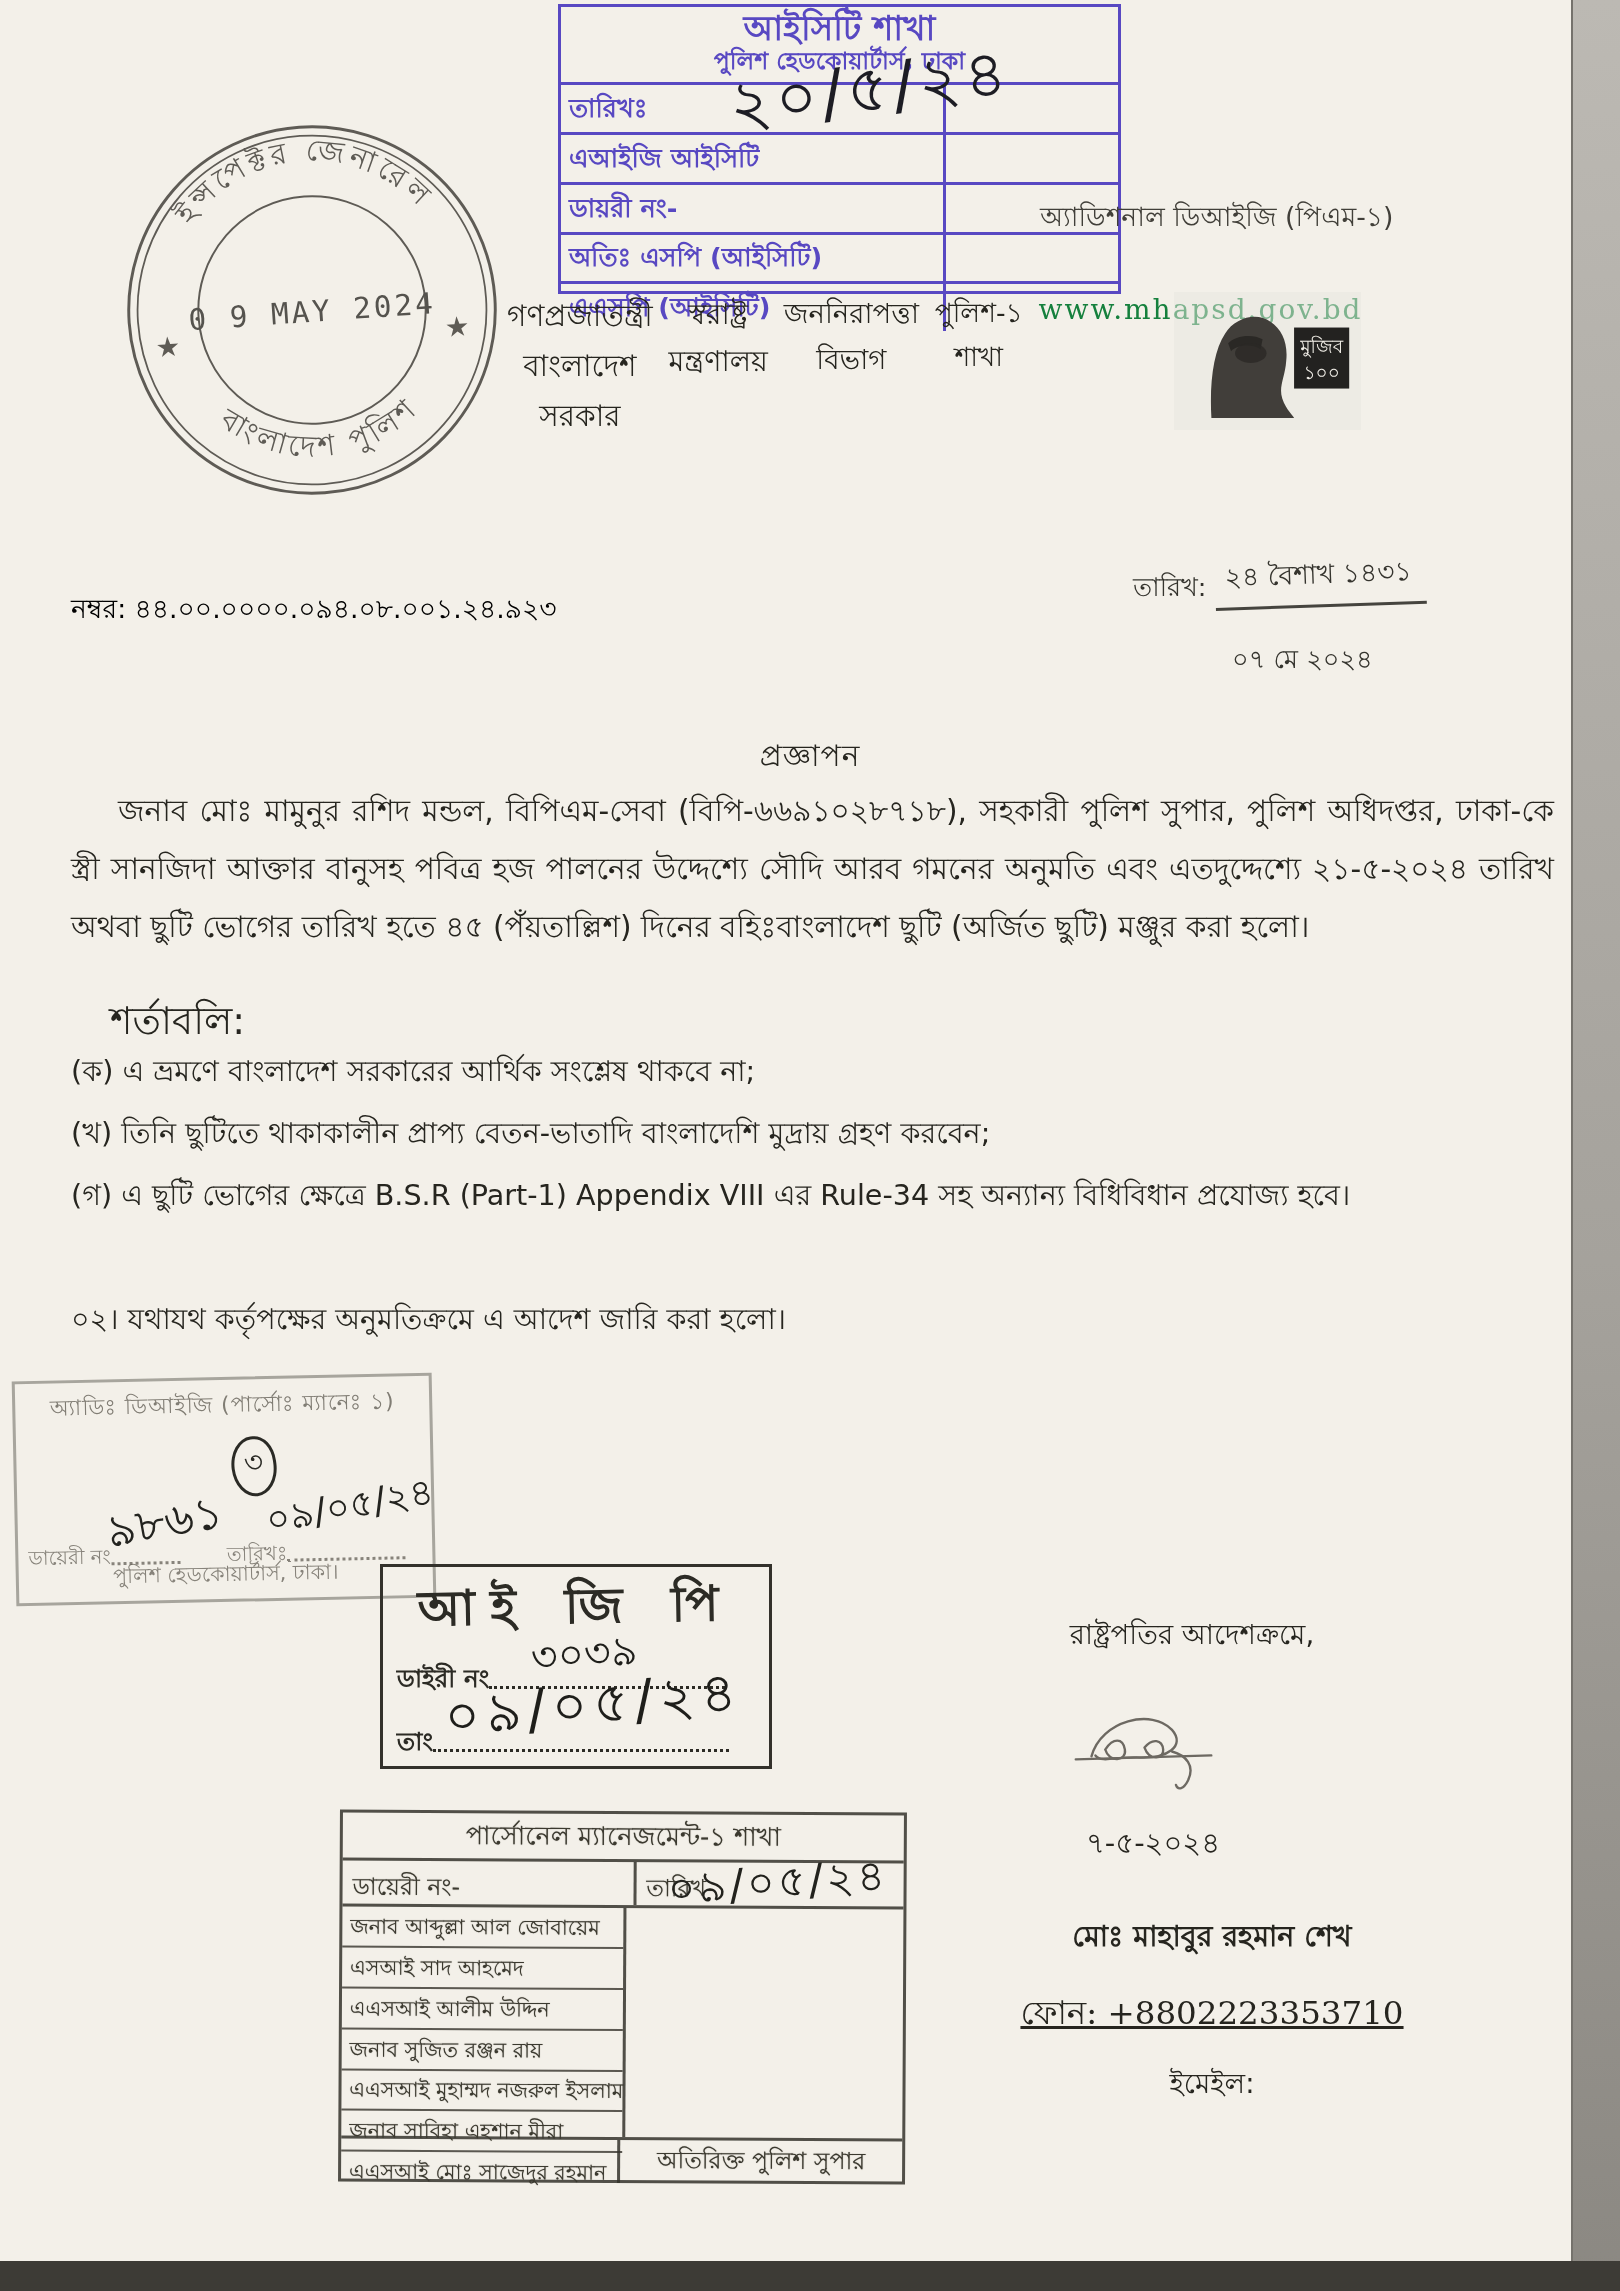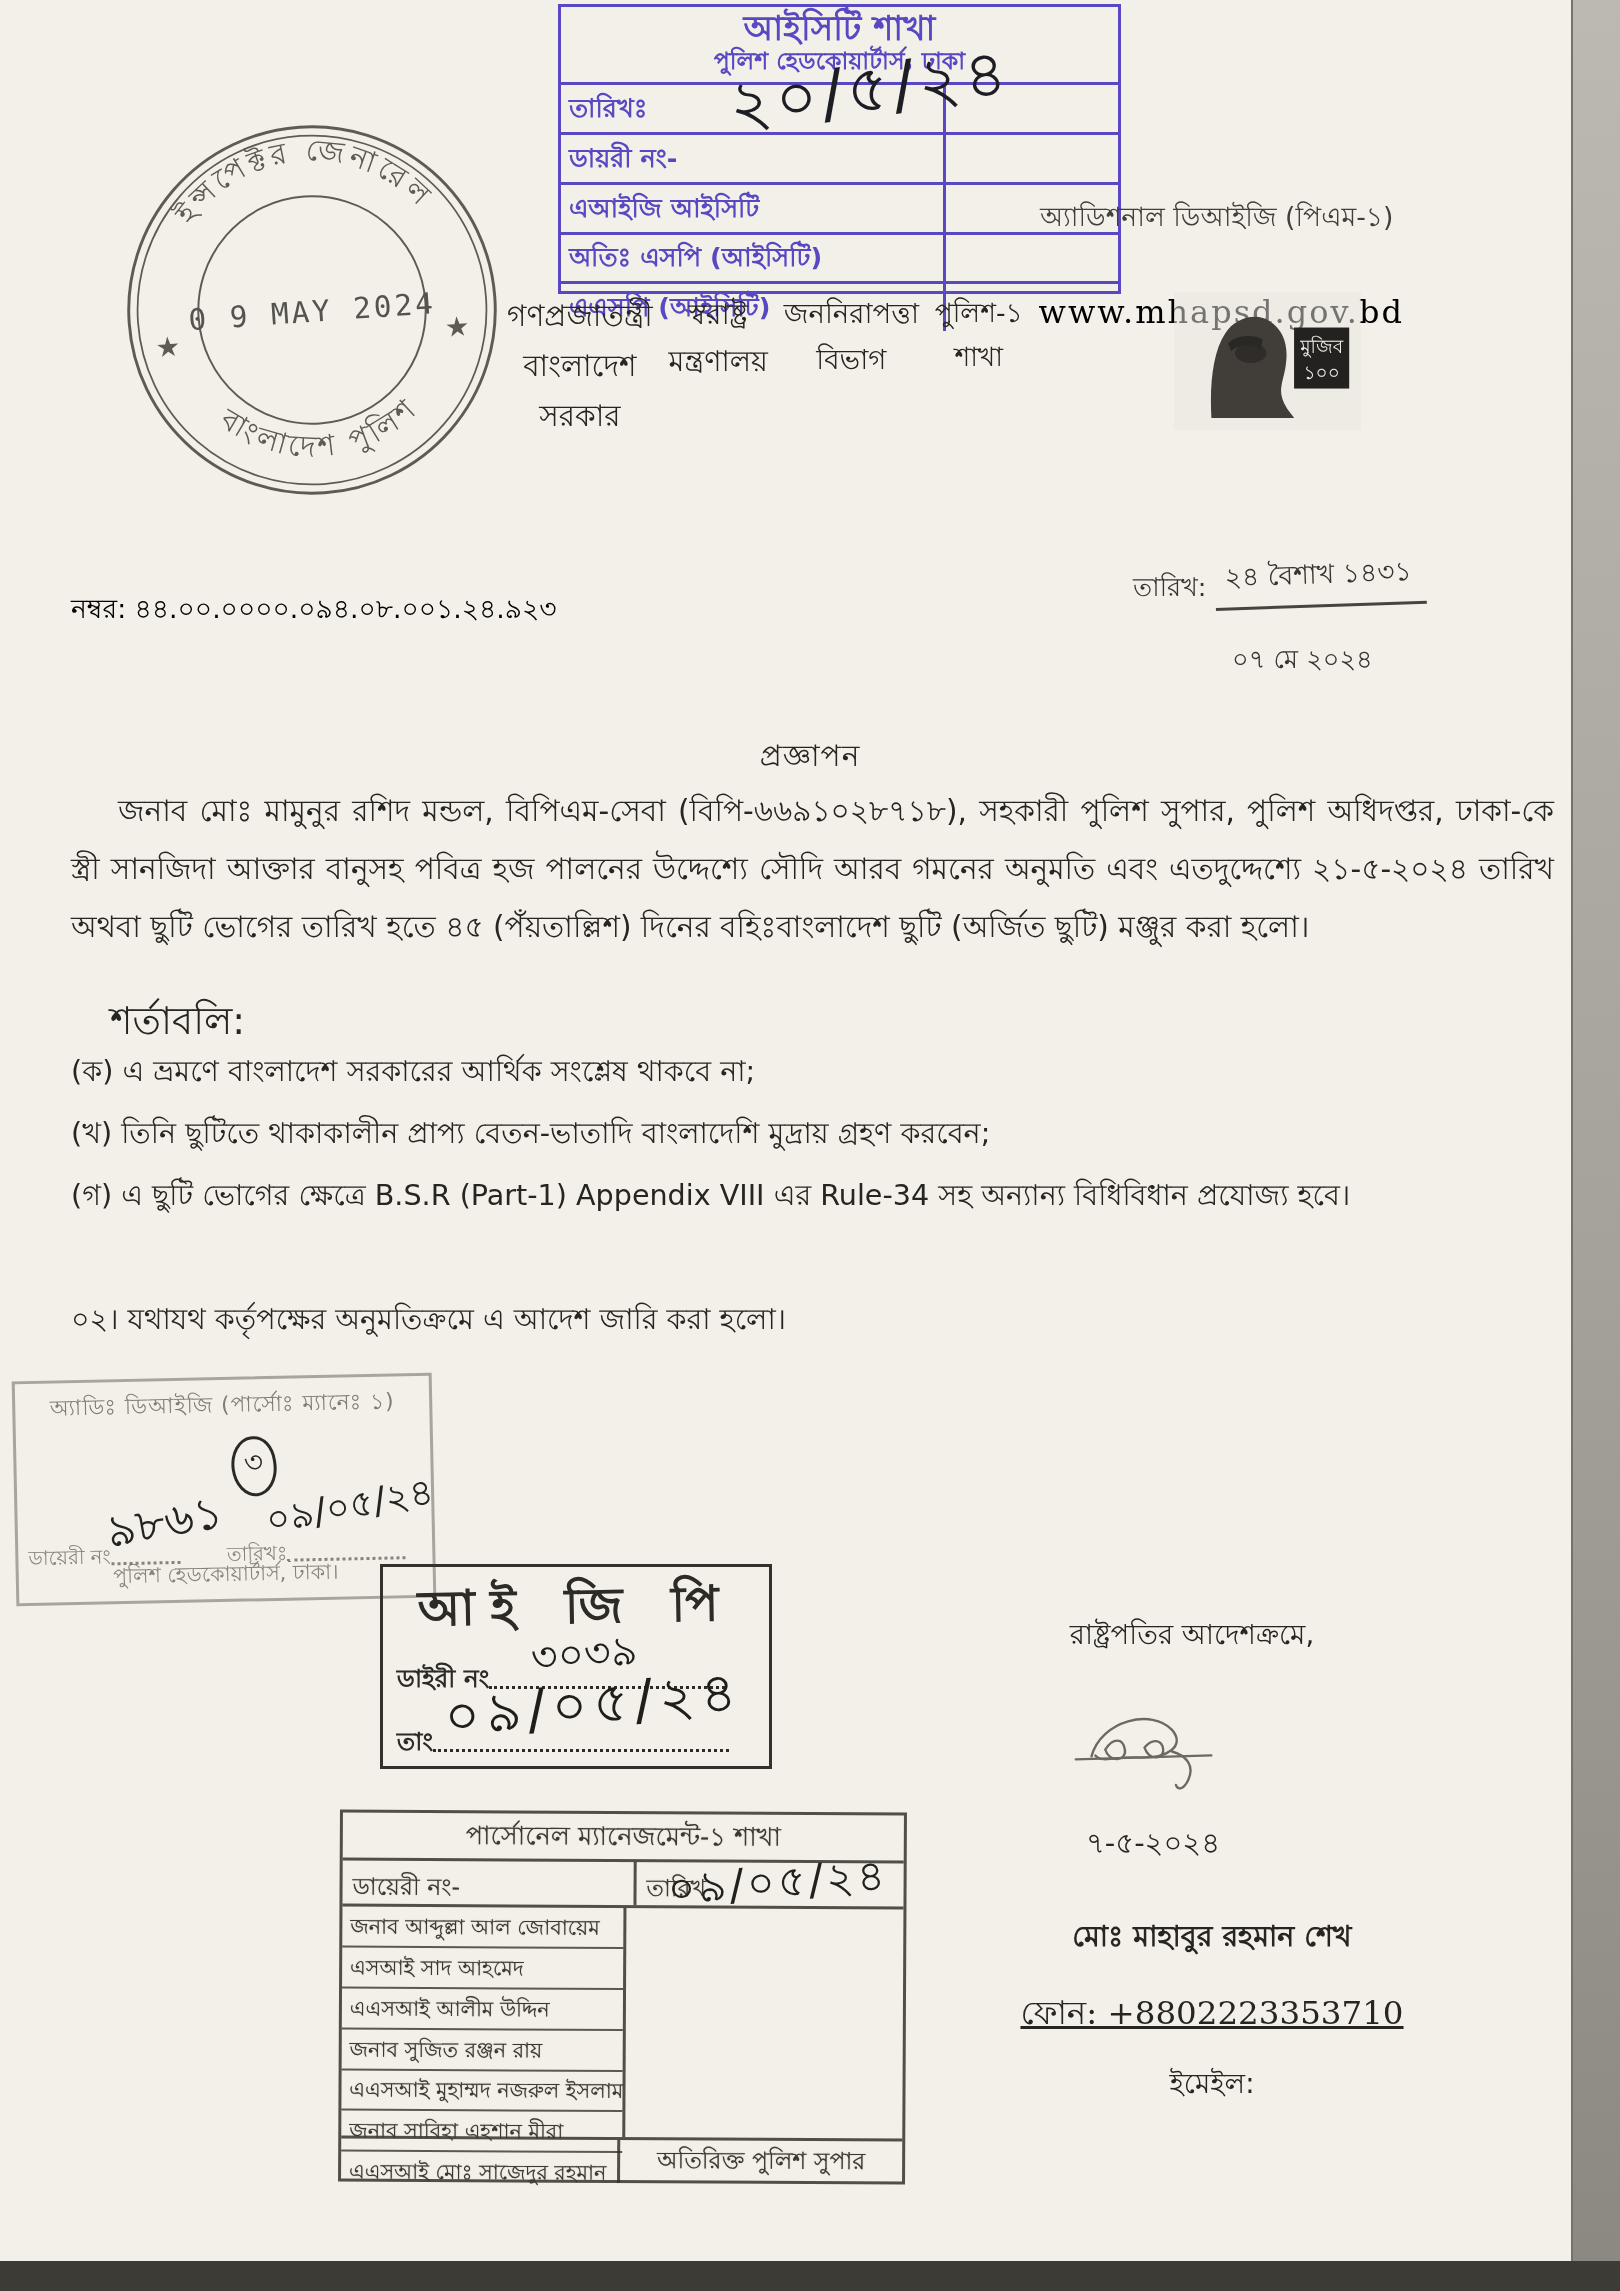--- a/index.html
+++ b/index.html
@@ -18,21 +18,21 @@
   .ict-row{flex:1;display:flex;border-top:3px solid #5848c2;}
   .ict-cell-l{width:374px;font-weight:bold;font-size:25.6px;padding:3.9px 0 0 7.9px;}
   .ict-cell-r{flex:1;border-left:3px solid #5848c2;}
   .ict-hand{left:729px;top:39px;font-size:65px;color:#1d1d24;transform:rotate(-7deg);letter-spacing:3.9px;}
   
   .round-stamp{left:116px;top:114px;width:392px;height:392px;opacity:.85;}
   
   .addl-pm1{left:1040px;top:197px;font-size:26.6px;color:#413f39;}
   .gov{left:507px;top:293px;width:601px;text-align:center;display:flex;flex-direction:row;gap:15.8px;}
   .gov .l1{font-size:29.6px;} .gov .l2{font-size:28.6px;} .gov .l3{font-size:27.6px;} .gov .l4{font-size:26.6px;}
-  .gov .web{font-size:32px;font-family:"DejaVu Serif","Liberation Serif",serif;letter-spacing:2px;color:#000000;}
+  .gov .web{font-size:28px;font-family:"DejaVu Serif","Liberation Serif",serif;letter-spacing:2px;color:#15803d;}
   .mujib{left:1174px;top:292px;width:187px;height:138px;}
   
   .refno{left:71px;top:589px;font-size:26.6px;color:#000000;}
   .refdate{left:1133px;top:558px;width:335px;font-size:25.6px;color:#35342e;}
   .refdate .row{display:flex;align-items:flex-end;gap:9.9px;}
   .refdate .bn{border-bottom:3px solid #45443e;padding:0 13.8px 5.9px 9.9px;font-size:26.6px;transform:rotate(-2deg);transform-origin:left bottom;}
   .refdate .en{margin-top:29.6px;margin-left:99px;font-size:25.6px;}
   
   .heading{left:0;top:733px;width:1620px;text-align:center;font-size:29.6px;letter-spacing:1px;}
   .bodytext{left:71px;top:782px;width:1483px;font-size:29.6px;line-height:58px;text-align:justify;text-indent:47px;}
@@ -114,25 +114,25 @@
 
   <div class="abs ict">
     <div class="ict-title">আইসিটি শাখা</div>
     <div class="ict-sub">পুলিশ হেডকোয়ার্টার্স, ঢাকা</div>
     <div class="ict-rows">
       <div class="ict-row">
         <div class="ict-cell-l">তারিখঃ</div>
         <div class="ict-cell-r"></div>
       </div>
       <div class="ict-row">
+        <div class="ict-cell-l">এআইজি আইসিটি</div>
+        <div class="ict-cell-r"></div>
+      </div>
+      <div class="ict-row">
         <div class="ict-cell-l">ডায়রী নং-</div>
-        <div class="ict-cell-r"></div>
-      </div>
-      <div class="ict-row">
-        <div class="ict-cell-l">এআইজি আইসিটি</div>
         <div class="ict-cell-r"></div>
       </div>
       <div class="ict-row">
         <div class="ict-cell-l">অতিঃ এসপি (আইসিটি)</div>
         <div class="ict-cell-r"></div>
       </div>
       <div class="ict-row">
         <div class="ict-cell-l">এএসপি (আইসিটি)</div>
         <div class="ict-cell-r"></div>
       </div>

